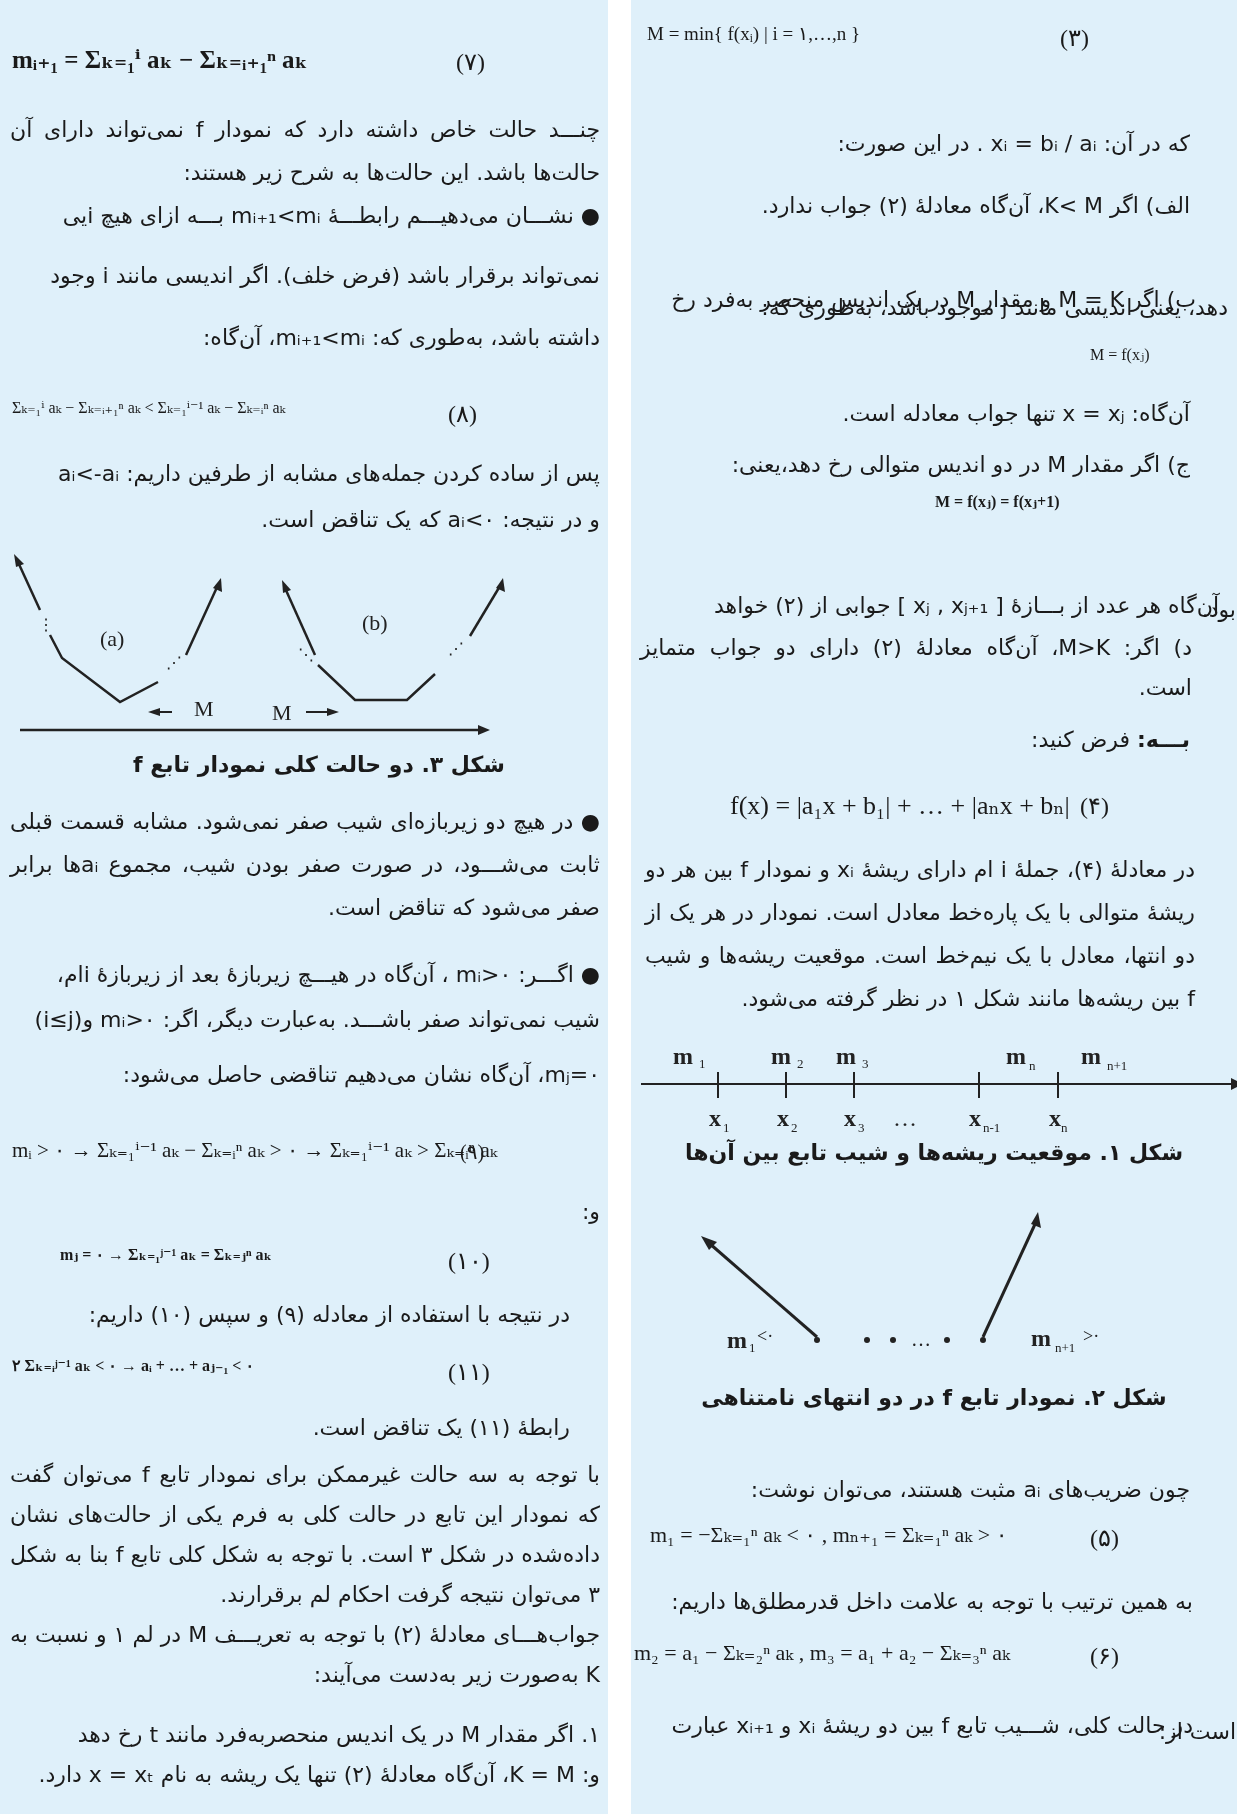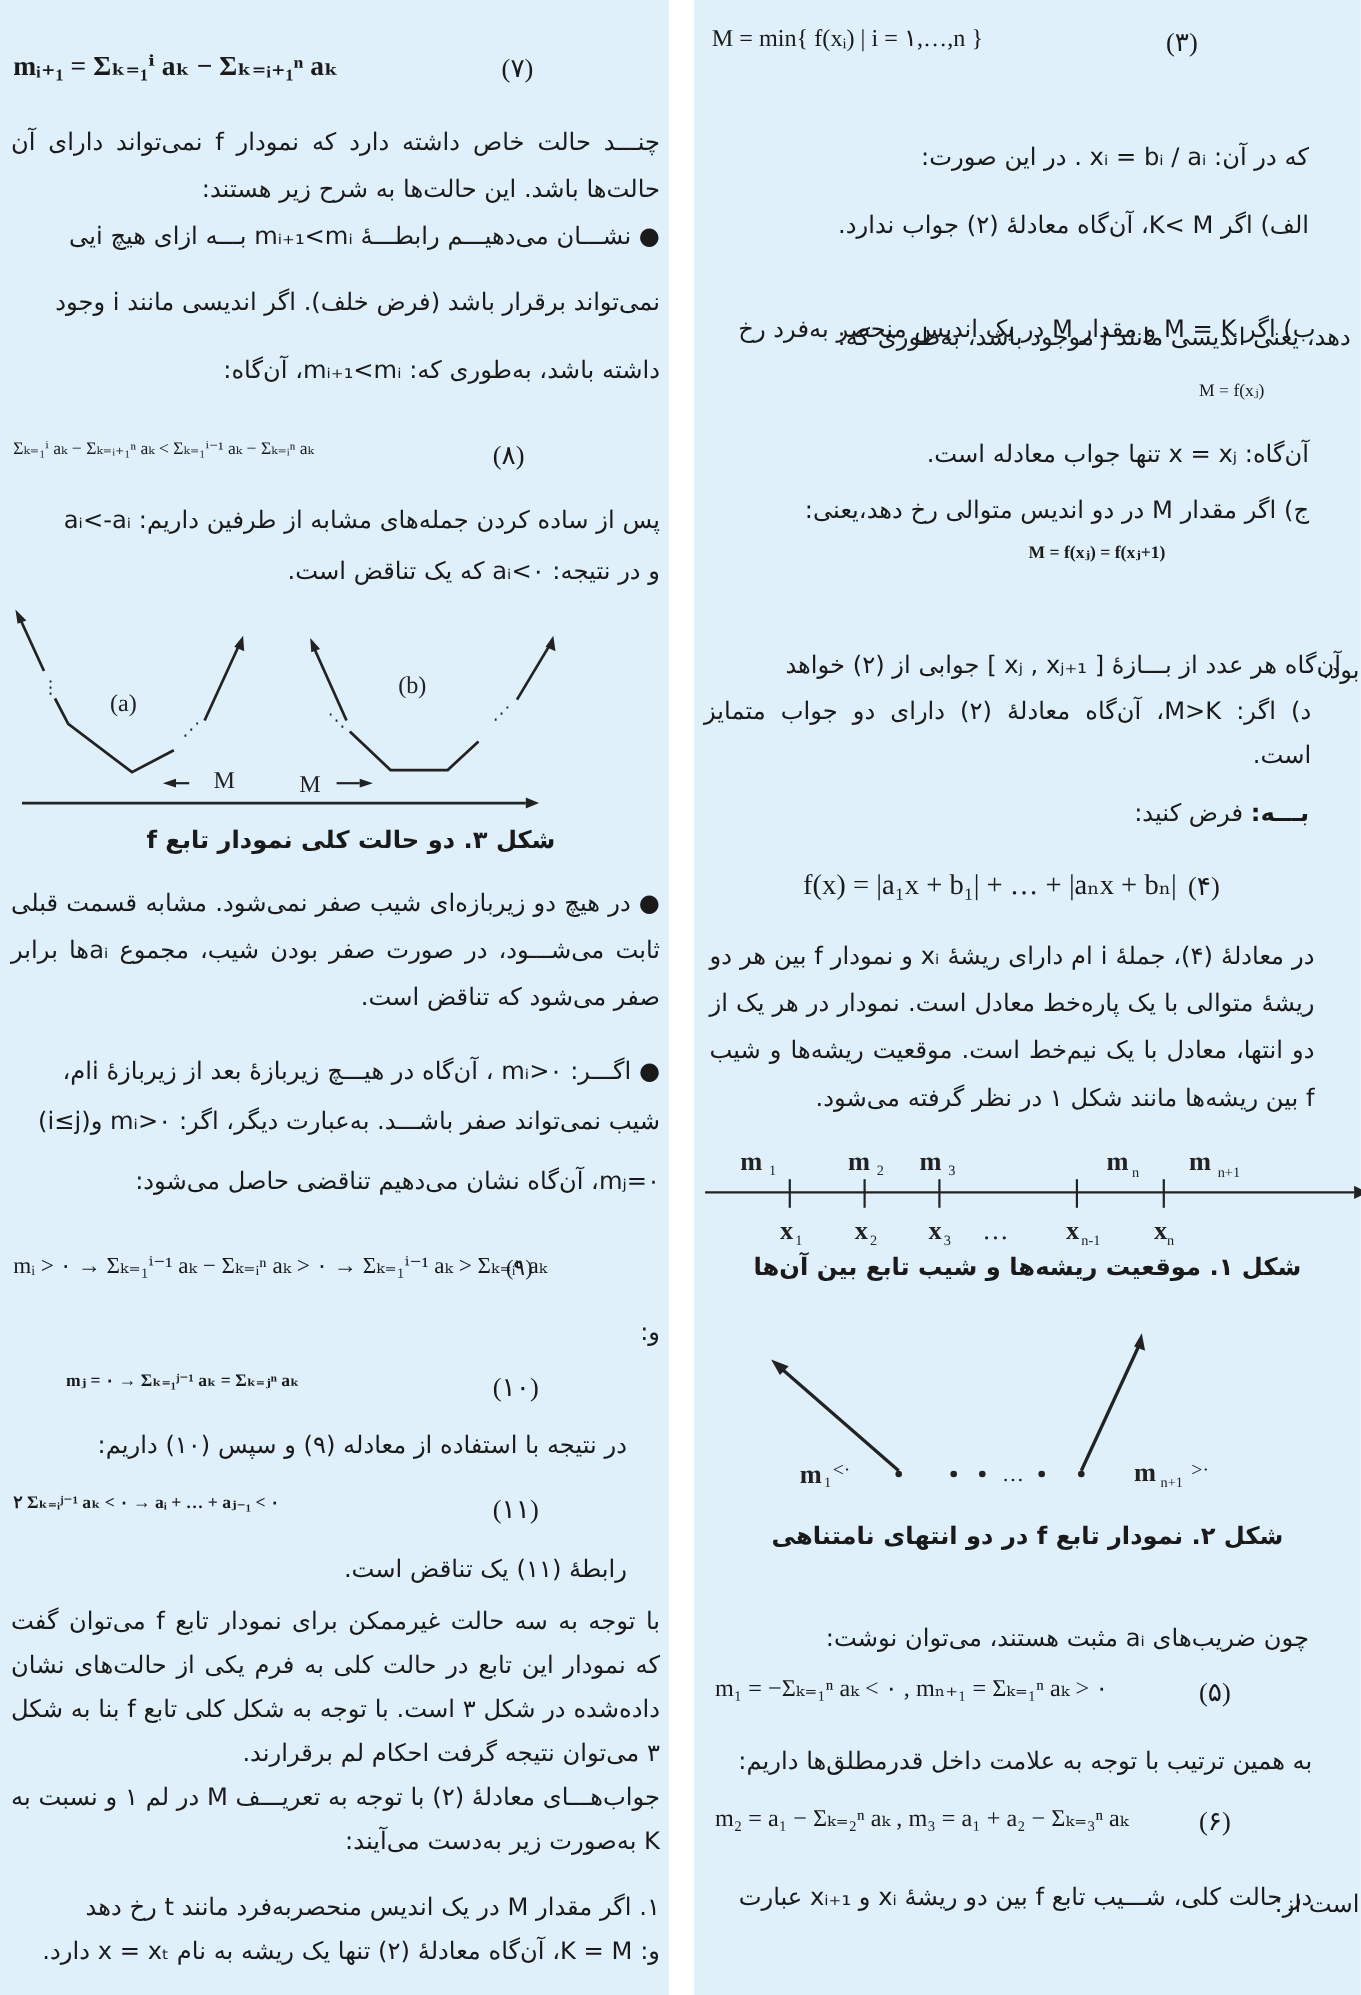--- a/index.html
+++ b/index.html
@@ -36,21 +36,21 @@
   .bold { font-weight:bold; }
   svg { position:absolute; overflow:visible; }
   svg text { font-family:"Liberation Serif", serif; }
 </style>
 </head>
 <body>
 
 <div id="col-left" class="col"></div>
 <div id="col-right" class="col"></div>
 
-<div class="math" style="left:647px; top:22px; font-size:22px;">M = min{ f(xᵢ) | i = ۱,…,n }</div>
+<div class="math" style="left:647px; top:22px; font-size:19px;">M = min{ f(xᵢ) | i = ۱,…,n }</div>
 <div class="eqno" style="left:1060px; top:24px;">(۳)</div>
 
 <div class="p" style="left:650px; top:120px; width:540px; line-height:48px;">که در آن: xᵢ = bᵢ / aᵢ . در این صورت:</div>
 <div class="p" style="left:650px; top:186px; width:540px;">الف) اگر K&lt; M، آن‌گاه معادلۀ (۲) جواب ندارد.</div>
 <div class="p" style="left:640px; top:248px; width:556px;margin-top:32px;">ب) اگر M = K و مقدار M در یک اندیس منحصر به‌فرد رخ</div>
 <div class="p" style="left:672px; top:288px; width:556px;">دهد، یعنی اندیسی مانند j موجود باشد، به‌طوری که:</div>
 <div class="math" style="left:1090px; top:345px;">M = f(xⱼ)</div>
 <div class="p" style="left:650px; top:394px; width:540px;">آن‌گاه: x = xⱼ تنها جواب معادله است.</div>
 <div class="p" style="left:650px; top:445px; width:540px;">ج) اگر مقدار M در دو اندیس متوالی رخ دهد،یعنی:</div>
 <div class="math" style="left:935px; top:492px; font-weight:bold;">M = f(xⱼ) = f(xⱼ+1)</div>
@@ -125,21 +125,21 @@
   <text x="400" y="146" font-size="24" font-weight="bold" fill="#222">m</text>
   <text x="424" y="152" font-size="13" fill="#222">n+1</text>
   <text x="452" y="142" font-size="18" fill="#222">&gt;·</text>
 </svg>
 <div class="cap" style="left:631px; top:1385px; width:606px;">شکل ۲. نمودار تابع f در دو انتهای نامتناهی</div>
 
 <div class="p" style="left:650px; top:1470px; width:540px;">چون ضریب‌های aᵢ مثبت هستند، می‌توان نوشت:</div>
 <div class="math" style="left:650px; top:1522px; font-size:22px;">m₁ = −Σₖ₌₁ⁿ aₖ &lt; ۰   ,   mₙ₊₁ = Σₖ₌₁ⁿ aₖ &gt; ۰</div>
 <div class="eqno" style="left:1090px; top:1524px;">(۵)</div>
 <div class="p" style="left:645px; top:1582px; width:548px;">به همین ترتیب با توجه به علامت داخل قدرمطلق‌ها داریم:</div>
-<div class="math" style="left:650px; top:1640px; font-size:22px;">m₂ = a₁ − Σₖ₌₂ⁿ aₖ ,   m₃ = a₁ + a₂ − Σₖ₌₃ⁿ aₖ</div>
+<div class="math" style="left:634px; top:1640px; font-size:22px;">m₂ = a₁ − Σₖ₌₂ⁿ aₖ ,   m₃ = a₁ + a₂ − Σₖ₌₃ⁿ aₖ</div>
 <div class="eqno" style="left:1090px; top:1642px;">(۶)</div>
 <div class="p" style="left:645px; top:1706px; width:548px;">در حالت کلی، شـــیب تابع f بین دو ریشۀ xᵢ و xᵢ₊₁ عبارت</div>
 <div class="p" style="left:640px; top:1692px; width:596px;margin-top:20px;">است از:</div>
 
 <div class="math" style="left:12px; top:45px; font-weight:bold; font-size:25px;">mᵢ₊₁ = Σₖ₌₁ⁱ aₖ − Σₖ₌ᵢ₊₁ⁿ aₖ</div>
 <div class="eqno" style="left:456px; top:48px;">(۷)</div>
 
 <div class="p" style="left:10px; top:108px; width:590px; line-height:43px;">چنـــد حالت خاص داشته دارد که نمودار f نمی‌تواند دارای آن حالت‌ها باشد. این حالت‌ها به شرح زیر هستند:</div>
 <div class="p" style="left:10px; top:196px; width:590px;">● نشـــان می‌دهیـــم رابطـــۀ mᵢ₊₁&lt;mᵢ بـــه ازای هیچ iیی</div>
 <div class="p" style="left:10px; top:256px; width:590px;">نمی‌تواند برقرار باشد (فرض خلف). اگر اندیسی مانند i وجود</div>

